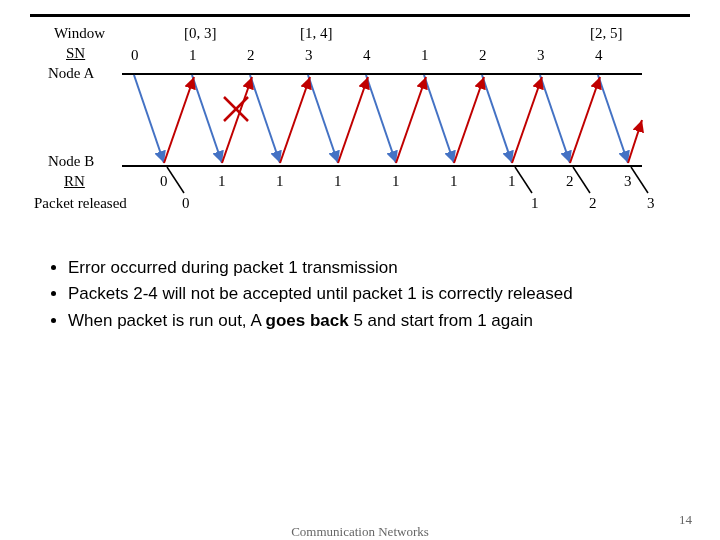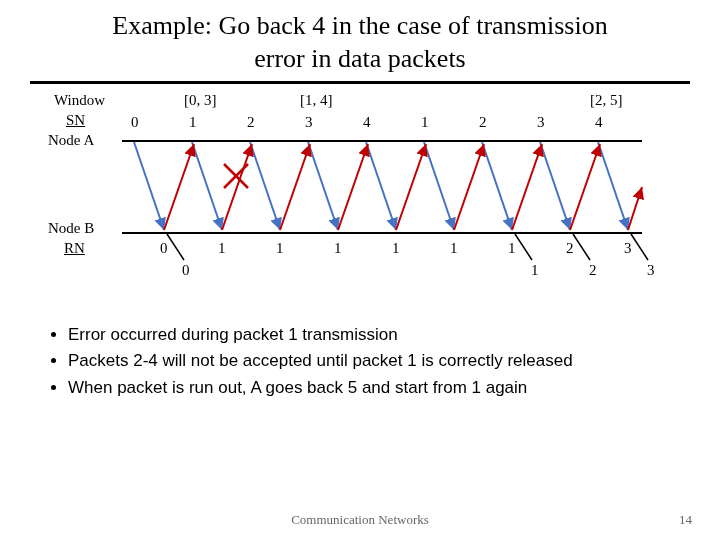--- a/index.html
+++ b/index.html
@@ -47,21 +47,21 @@
   .num-label {
     position: absolute;
     font-size: 15px;
   }
   .window-label {
     position: absolute;
     font-size: 15px;
   }
   .footer {
     position: absolute;
-    bottom: 12px;
+    bottom: 0;
     left: 0; right: 0;
     text-align: center;
     font-size: 13px;
     color: #666;
   }
   .page-num {
     position: absolute;
     bottom: 12px;
     right: 28px;
     font-size: 13px;
@@ -70,46 +70,43 @@
   .bullets {
     margin-top: 10px;
     padding-left: 38px;
     font-size: 17px;
     line-height: 1.55;
     font-family: Arial, sans-serif;
   }
   .bullets li {
     list-style: disc;
   }
-  .bold { font-weight: normal; text-align: center; }
+  .bold { font-weight: bold; text-align: center; }
   svg.lines {
     position: absolute;
     left: 0; top: 0;
     width: 620px;
     height: 220px;
     pointer-events: none;
   }
 </style>
 </head>
 <body>
 
 <div class="slide">
-  <div class="title">
-    <span>Example: Go back 4 in the case of transmission</span><br>
-    <span>error in data packets</span>
-  </div>
   <div class="hr"></div>
 
   <div class="diagram">
 
     <div class="left-label" style="left:20px; top:0px;">Window</div>
     <div class="left-label underline" style="left:32px; top:20px;">SN</div>
     <div class="left-label" style="left:14px; top:40px;">Node A</div>
     <div class="left-label" style="left:14px; top:128px;">Node B</div>
     <div class="left-label underline" style="left:30px; top:148px;">RN</div>
+    <div class="left-label" style="left:0px; top:170px;">Packet released</div>
 
     <div class="axis-line" style="top:48px;"></div>
     <div class="axis-line" style="top:140px;"></div>
 
     <div class="window-label" style="left:150px; top:0px;">[0, 3]</div>
     <div class="window-label" style="left:266px; top:0px;">[1, 4]</div>
     <div class="window-label" style="left:556px; top:0px;">[2, 5]</div>
 
     <div class="num-label" style="left:97px;  top:22px;">0</div>
     <div class="num-label" style="left:155px; top:22px;">1</div>

